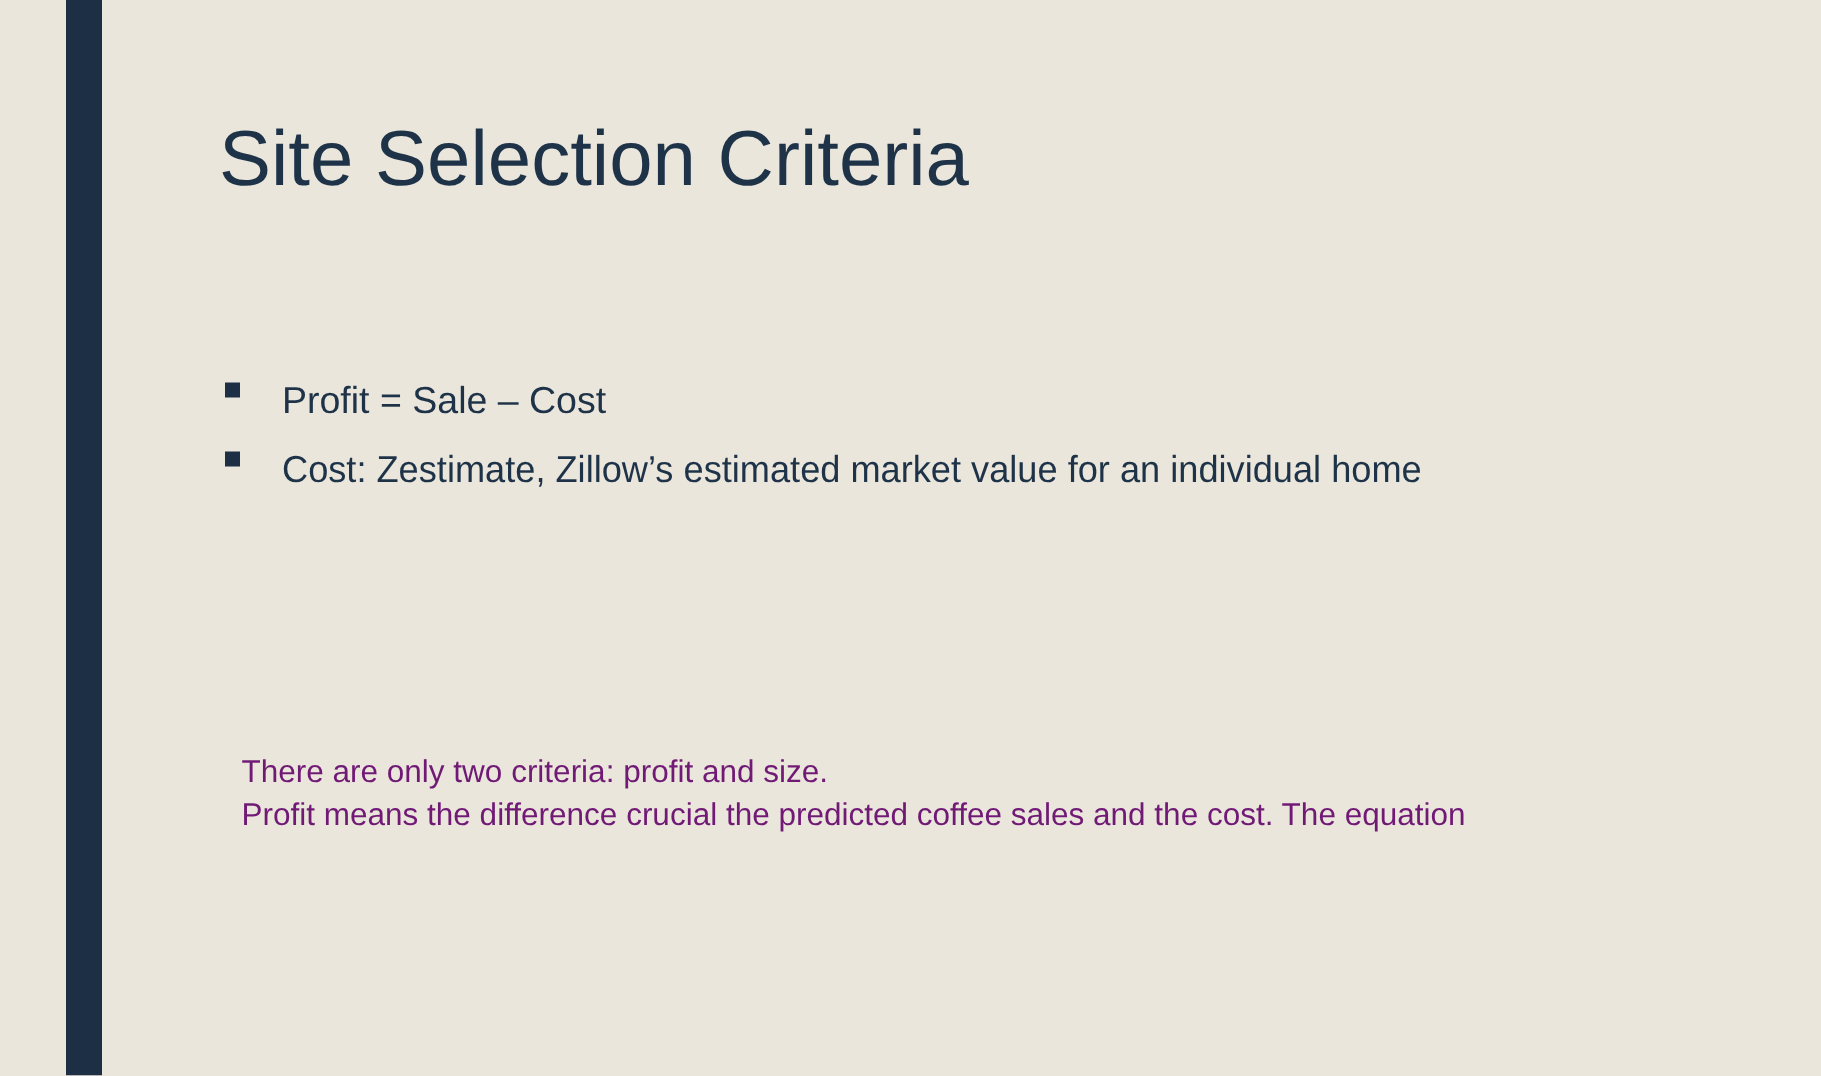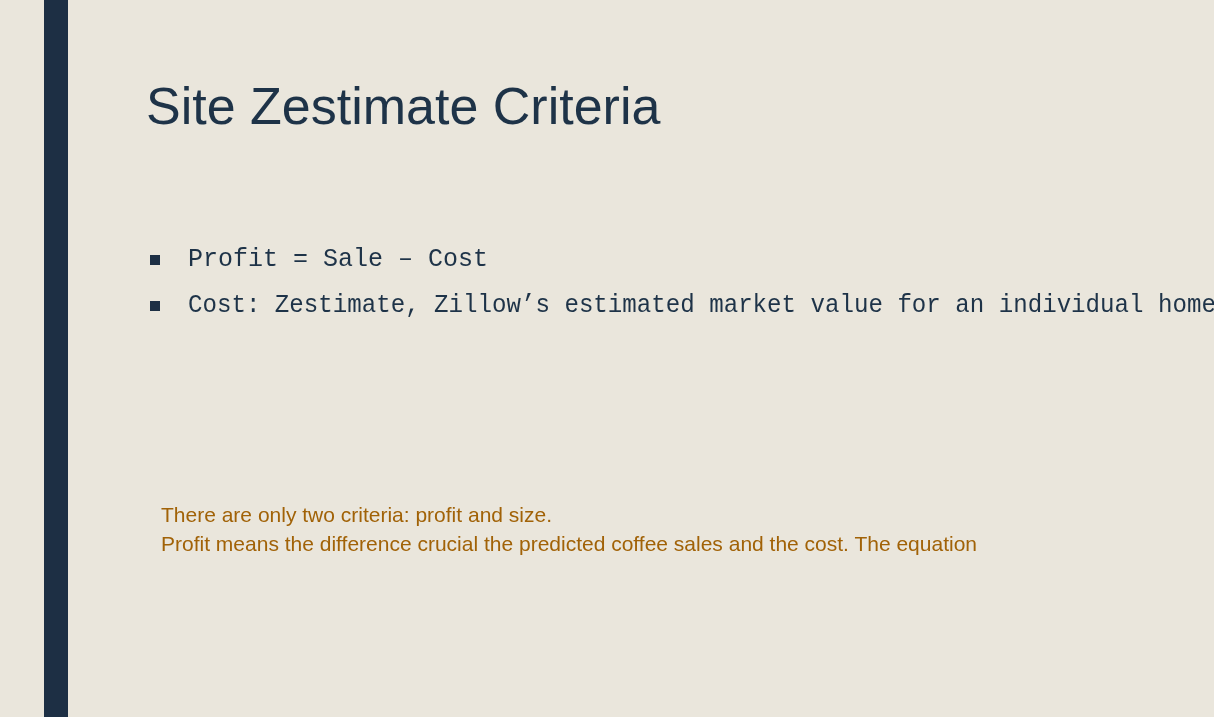--- a/index.html
+++ b/index.html
@@ -45,22 +45,21 @@
   .bullet-list {
     position: absolute;
     left: 146px;
     top: 244px;
     width: 1000px;
   }
   .bullet-item {
     position: relative;
     height: 46px;
     display: flex;
-    align-items: flex-start;
-    font-family: Liberation Mono, monospace;
+    align-items: center;
   }
   .bullet-marker {
     position: absolute;
     left: 4px;
     top: 11px;
     width: 10px;
     height: 10px;
     background: #1d2f44;
   }
   .bullet-text {
@@ -74,34 +73,34 @@
     transform: scaleX(0.965);
     transform-origin: left center;
   }
   .notes {
     position: absolute;
     left: 161px;
     top: 501px;
     width: 1010px;
     font-size: 21px;
     line-height: 28.8px;
-    color: #a16207;
+    color: #701a75;
   }
   .notes-line {
     white-space: nowrap;
   }
 </style>
 </head>
 <body>
 
 <div class="slide">
 
   <div class="accent-bar"></div>
 
-  <div class="slide-title">Site Zestimate Criteria</div>
+  <div class="slide-title">Site Selection Criteria</div>
 
   <div class="bullet-list">
 
     <div class="bullet-item">
       <span class="bullet-marker"></span>
       <span class="bullet-text">Profit = Sale – Cost</span>
     </div>
 
 
 

